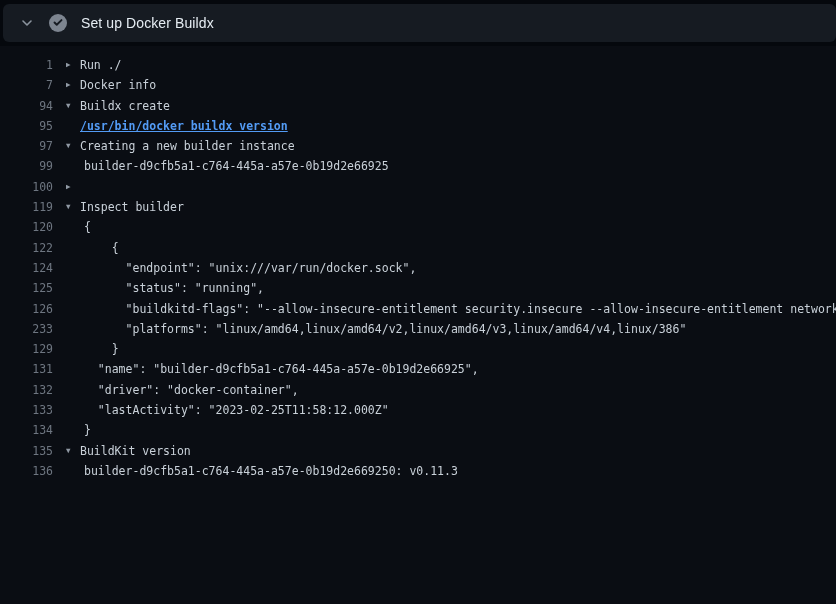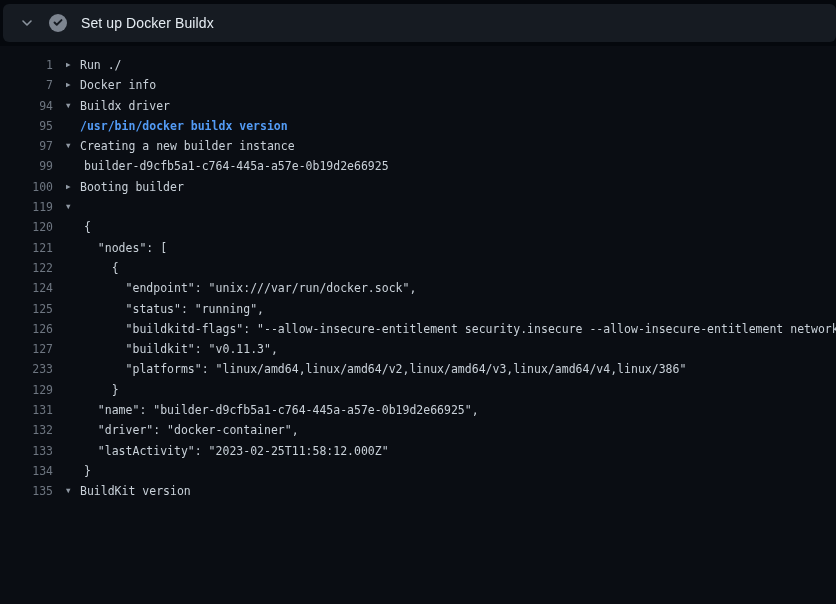--- a/index.html
+++ b/index.html
@@ -40,21 +40,21 @@
     color:#6e7681;cursor:pointer;user-select:none;
   }
   .arrow{
     flex:0 0 14px;margin-left:13px;
     color:#9099a4;font-size:7.5px;line-height:20.3px;
     display:inline-block;
   }
   .row.output .arrow{visibility:hidden;flex-basis:18px;}
   .text{color:#c9d1d9;}
   .row.group{cursor:pointer;}
-  .row.command .text{color:#539bf5;font-weight:bold;}
+  .row.command .text{color:#539bf5;font-weight:bold;text-decoration:underline;}
 </style>
 </head>
 <body>
 
 <div class="step-header">
   <span class="chevron">
     <svg width="12" height="12" viewBox="0 0 12 12" fill="none">
       <path d="M2 4l4 4 4-4" stroke="#8b949e" stroke-width="1.6" stroke-linecap="round" stroke-linejoin="round"></path>
     </svg>
   </span>
@@ -74,80 +74,70 @@
     <span class="text">Run ./</span>
   </div>
     <div class="row group">
     <span class="num">7</span>
     <span class="arrow">▶</span>
     <span class="text">Docker info</span>
   </div>
     <div class="row group">
     <span class="num">94</span>
     <span class="arrow">▼</span>
-    <span class="text">Buildx driver</span>
+    <span class="text">Buildx create</span>
   </div>
     <div class="row command">
     <span class="num">95</span>
     <span class="arrow"></span>
     <span class="text">/usr/bin/docker buildx version</span>
   </div>
     <div class="row group">
     <span class="num">97</span>
     <span class="arrow">▼</span>
     <span class="text">Creating a new builder instance</span>
   </div>
     <div class="row output">
     <span class="num">99</span>
     <span class="arrow"></span>
     <span class="text">builder-d9cfb5a1-c764-445a-a57e-0b19d2e66925</span>
   </div>
     <div class="row group">
     <span class="num">100</span>
     <span class="arrow">▶</span>
-    <span class="text">Booting builder</span>
   </div>
     <div class="row group">
     <span class="num">119</span>
     <span class="arrow">▼</span>
+    <span class="text">Inspect builder</span>
   </div>
     <div class="row output">
     <span class="num">120</span>
     <span class="arrow"></span>
     <span class="text">{</span>
-  </div>
-    <div class="row output">
-    <span class="num">121</span>
-    <span class="arrow"></span>
-    <span class="text">  "nodes": [</span>
   </div>
     <div class="row output">
     <span class="num">122</span>
     <span class="arrow"></span>
     <span class="text">    {</span>
   </div>
     <div class="row output">
     <span class="num">124</span>
     <span class="arrow"></span>
     <span class="text">      "endpoint": "unix:///var/run/docker.sock",</span>
   </div>
     <div class="row output">
     <span class="num">125</span>
     <span class="arrow"></span>
     <span class="text">      "status": "running",</span>
   </div>
     <div class="row output">
     <span class="num">126</span>
     <span class="arrow"></span>
     <span class="text">      "buildkitd-flags": "--allow-insecure-entitlement security.insecure --allow-insecure-entitlement network.host",</span>
-  </div>
-    <div class="row output">
-    <span class="num">127</span>
-    <span class="arrow"></span>
-    <span class="text">      "buildkit": "v0.11.3",</span>
   </div>
     <div class="row output">
     <span class="num">233</span>
     <span class="arrow"></span>
     <span class="text">      "platforms": "linux/amd64,linux/amd64/v2,linux/amd64/v3,linux/amd64/v4,linux/386"</span>
   </div>
     <div class="row output">
     <span class="num">129</span>
     <span class="arrow"></span>
     <span class="text">    }</span>
@@ -170,13 +160,18 @@
     <div class="row output">
     <span class="num">134</span>
     <span class="arrow"></span>
     <span class="text">}</span>
   </div>
     <div class="row group">
     <span class="num">135</span>
     <span class="arrow">▼</span>
     <span class="text">BuildKit version</span>
   </div>
+    <div class="row output">
+    <span class="num">136</span>
+    <span class="arrow"></span>
+    <span class="text">builder-d9cfb5a1-c764-445a-a57e-0b19d2e669250: v0.11.3</span>
+  </div>
   </div>
 
 </body></html>

